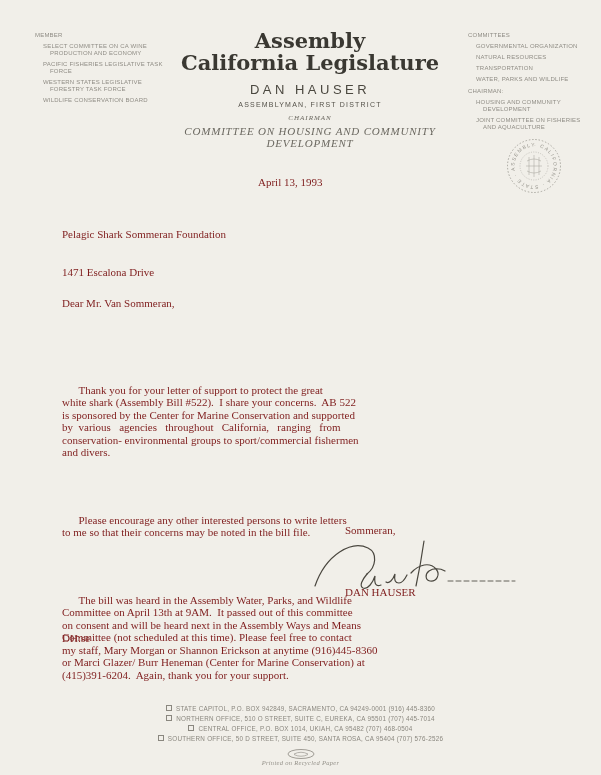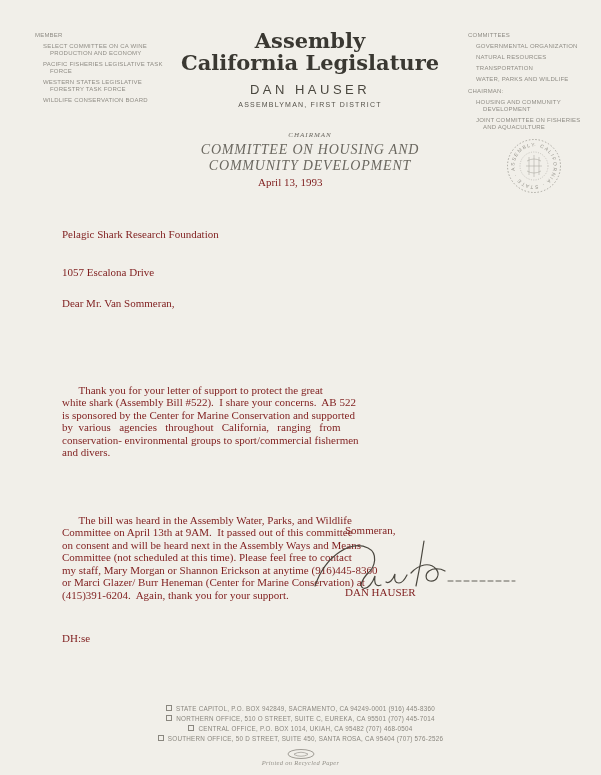--- a/index.html
+++ b/index.html
@@ -35,28 +35,28 @@
   }
   .lh-name {
     margin-top: 8px;
     font-size: 13px; letter-spacing: 3.5px;
     color: #4a473f;
   }
   .lh-district {
     margin-top: 4px; font-size: 7px; letter-spacing: 1.2px; color: #55524a;
   }
   .lh-chair {
-    margin-top: 23px;
+    margin-top: 6px;
     font-family: "Liberation Serif", serif; font-style: italic;
     font-size: 7px; letter-spacing: 1px; color: #6b6860;
   }
   .lh-chair-committee {
     margin-top: 3px;
     font-family: "Liberation Serif", serif; font-style: italic;
-    font-size: 14px; letter-spacing: .8px; color: #6b6860;
+    font-size: 11px; letter-spacing: .8px; color: #6b6860;
   }
   
   .seal { position: absolute; left: 505px; top: 137px; opacity: .8; }
   
   .tw {
     font-family: Liberation Serif, serif;
     font-size: 11px; line-height: 12.5px;
     color: #7f1d1d;
     white-space: pre-wrap;
   }
@@ -134,32 +134,34 @@
       </defs>
       <text font-size="5" letter-spacing="1.3" fill="#5a584f" opacity="0.75" font-family="Liberation Sans, sans-serif">
         <textPath href="#sealCircle">· CALIFORNIA · STATE · ASSEMBLY ·</textPath>
       </text>
     </svg>
   </div>
 
   <div class="tw date">April 13, 1993</div>
 
   <div class="tw recipient">
-    <div>Pelagic Shark Research Foundation</div>
-    <div>1057 Escalona Drive</div>
+    <div>Pelagic Shark Sommeran Foundation</div>
+    <div>1471 Escalona Drive</div>
   </div>
 
   <div class="tw bodyblock">
     <div class="salutation">Dear Mr. Van Sommeran,</div>
     <div class="para">      Thank you for your letter of support to protect the great
 white shark (Assembly Bill #522).  I share your concerns.  AB 522
 is sponsored by the Center for Marine Conservation and supported
 by  various   agencies   throughout   California,   ranging   from
 conservation- environmental groups to sport/commercial fishermen
 and divers.</div>
+    <div class="para">      Please encourage any other interested persons to write letters
+to me so that their concerns may be noted in the bill file.</div>
     <div class="para">      The bill was heard in the Assembly Water, Parks, and Wildlife
 Committee on April 13th at 9AM.  It passed out of this committee
 on consent and will be heard next in the Assembly Ways and Means
 Committee (not scheduled at this time). Please feel free to contact
 my staff, Mary Morgan or Shannon Erickson at anytime (916)445-8360
 or Marci Glazer/ Burr Heneman (Center for Marine Conservation) at
 (415)391-6204.  Again, thank you for your support.</div>
   </div>
 
   <div class="tw closing">Sommeran,</div>

